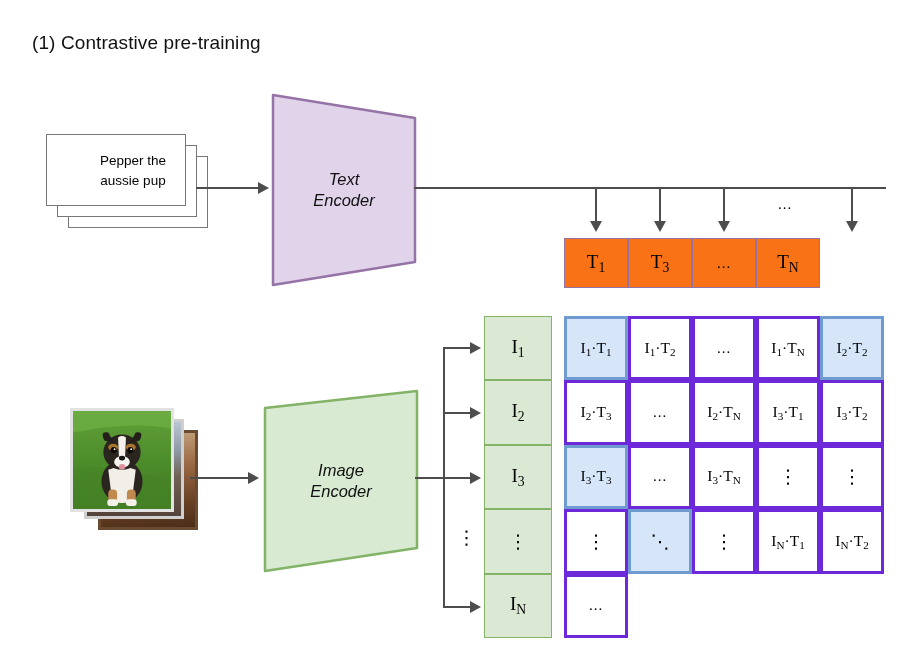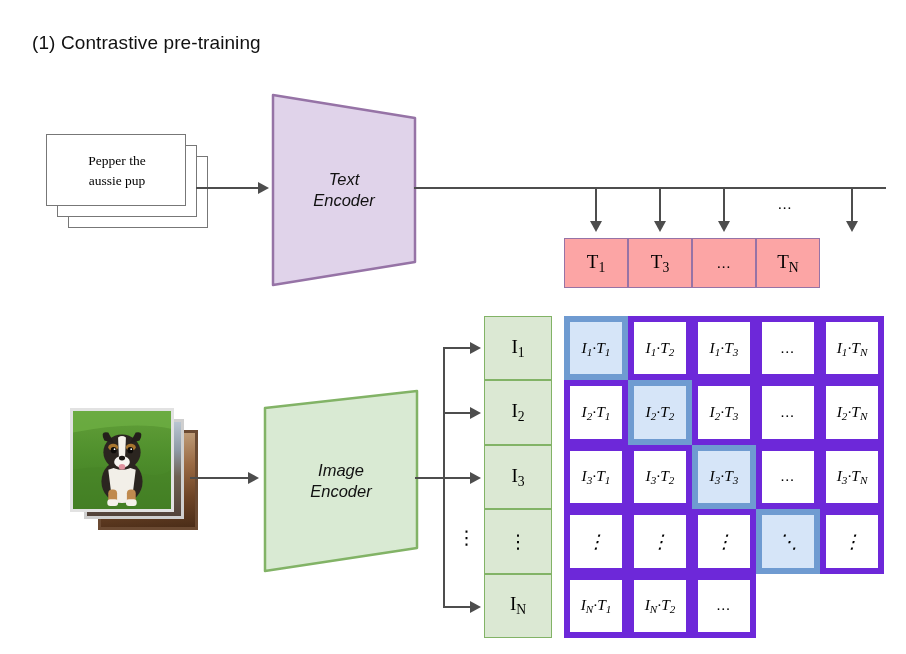--- a/index.html
+++ b/index.html
@@ -39,27 +39,27 @@
     position: absolute;
     background: #ffffff;
     border: 1px solid #777777;
     box-sizing: border-box;
   }
   .card.c3 { left: 22px; top: 22px; width: 140px; height: 72px; }
   .card.c2 { left: 11px; top: 11px; width: 140px; height: 72px; }
   .card.c1 { left: 0px;  top: 0px;  width: 140px; height: 72px; }
   .card-text {
     position: absolute;
-    left: 0; top: 0;
+    left: 16px; top: 0;
     width: 140px; height: 72px;
     display: flex;
     flex-direction: column;
     align-items: center;
     justify-content: center;
-    font-family: Liberation Serif, serif;
+    font-family: Liberation Sans, sans-serif;
     font-size: 13.5px;
     line-height: 20px;
     color: #000;
     white-space: nowrap;
   }
 
   
   .photo-stack { position: absolute; left: 70px; top: 392px; width: 140px; height: 120px; }
   .photo {
     position: absolute;
@@ -116,21 +116,21 @@
   
   .t-row {
     position: absolute;
     left: 564px; top: 222px;
     display: grid;
     grid-template-columns: repeat(5, 64px);
     grid-template-rows: 50px;
   }
   .t-cell {
     box-sizing: border-box;
-    background: #fca5a5;
+    background: #f97316;
     border: 1px solid #9673a6;
     display: flex; align-items: center; justify-content: center;
     font-family: "Liberation Serif", "DejaVu Serif", serif;
     font-size: 19px;
     color: #000;
   }
   .i-col {
     position: absolute;
     left: 484px; top: 300px;
     display: grid;
@@ -149,27 +149,26 @@
   .matrix {
     position: absolute;
     left: 564px; top: 300px;
     display: grid;
     grid-template-columns: repeat(5, 64px);
     grid-template-rows: repeat(5, 64.4px);
   }
   .m-cell {
     box-sizing: border-box;
     background: #ffffff;
-    border: 6px solid #6d28d9;
+    border: 3px solid #6d28d9;
     display: flex; align-items: center; justify-content: center;
     font-family: "Liberation Serif", "DejaVu Serif", serif;
     font-size: 15.5px;
     color: #000;
     white-space: nowrap;
-    font-style: italic;
   }
   .m-cell.diag {
     background: #d6e5f8;
     border-color: #6f9bd1;
   }
   sub { font-size: 0.72em; vertical-align: -0.28em; }
   .vdots { letter-spacing: 0; font-size: 19px; line-height: 1; }
   .hdots { font-size: 15px; letter-spacing: 1px; }
   .ellipsis-free {
     position: absolute;
@@ -324,30 +323,24 @@
     </div>
 
   <div class="matrix" id="matrix">
       <div class="m-cell diag">
         <span>I<sub>1</sub>·T<sub>1</sub></span>
       </div>
       <div class="m-cell">
         <span>I<sub>1</sub>·T<sub>2</sub></span>
       </div>
       <div class="m-cell">
-        <span>I<sub>1</sub>·T<sub>3</sub></span>
-      </div>
-      <div class="m-cell">
         <span class="hdots">...</span>
       </div>
       <div class="m-cell">
         <span>I<sub>1</sub>·T<sub>N</sub></span>
-      </div>
-      <div class="m-cell">
-        <span>I<sub>2</sub>·T<sub>1</sub></span>
       </div>
       <div class="m-cell diag">
         <span>I<sub>2</sub>·T<sub>2</sub></span>
       </div>
       <div class="m-cell">
         <span>I<sub>2</sub>·T<sub>3</sub></span>
       </div>
       <div class="m-cell">
         <span class="hdots">...</span>
       </div>

